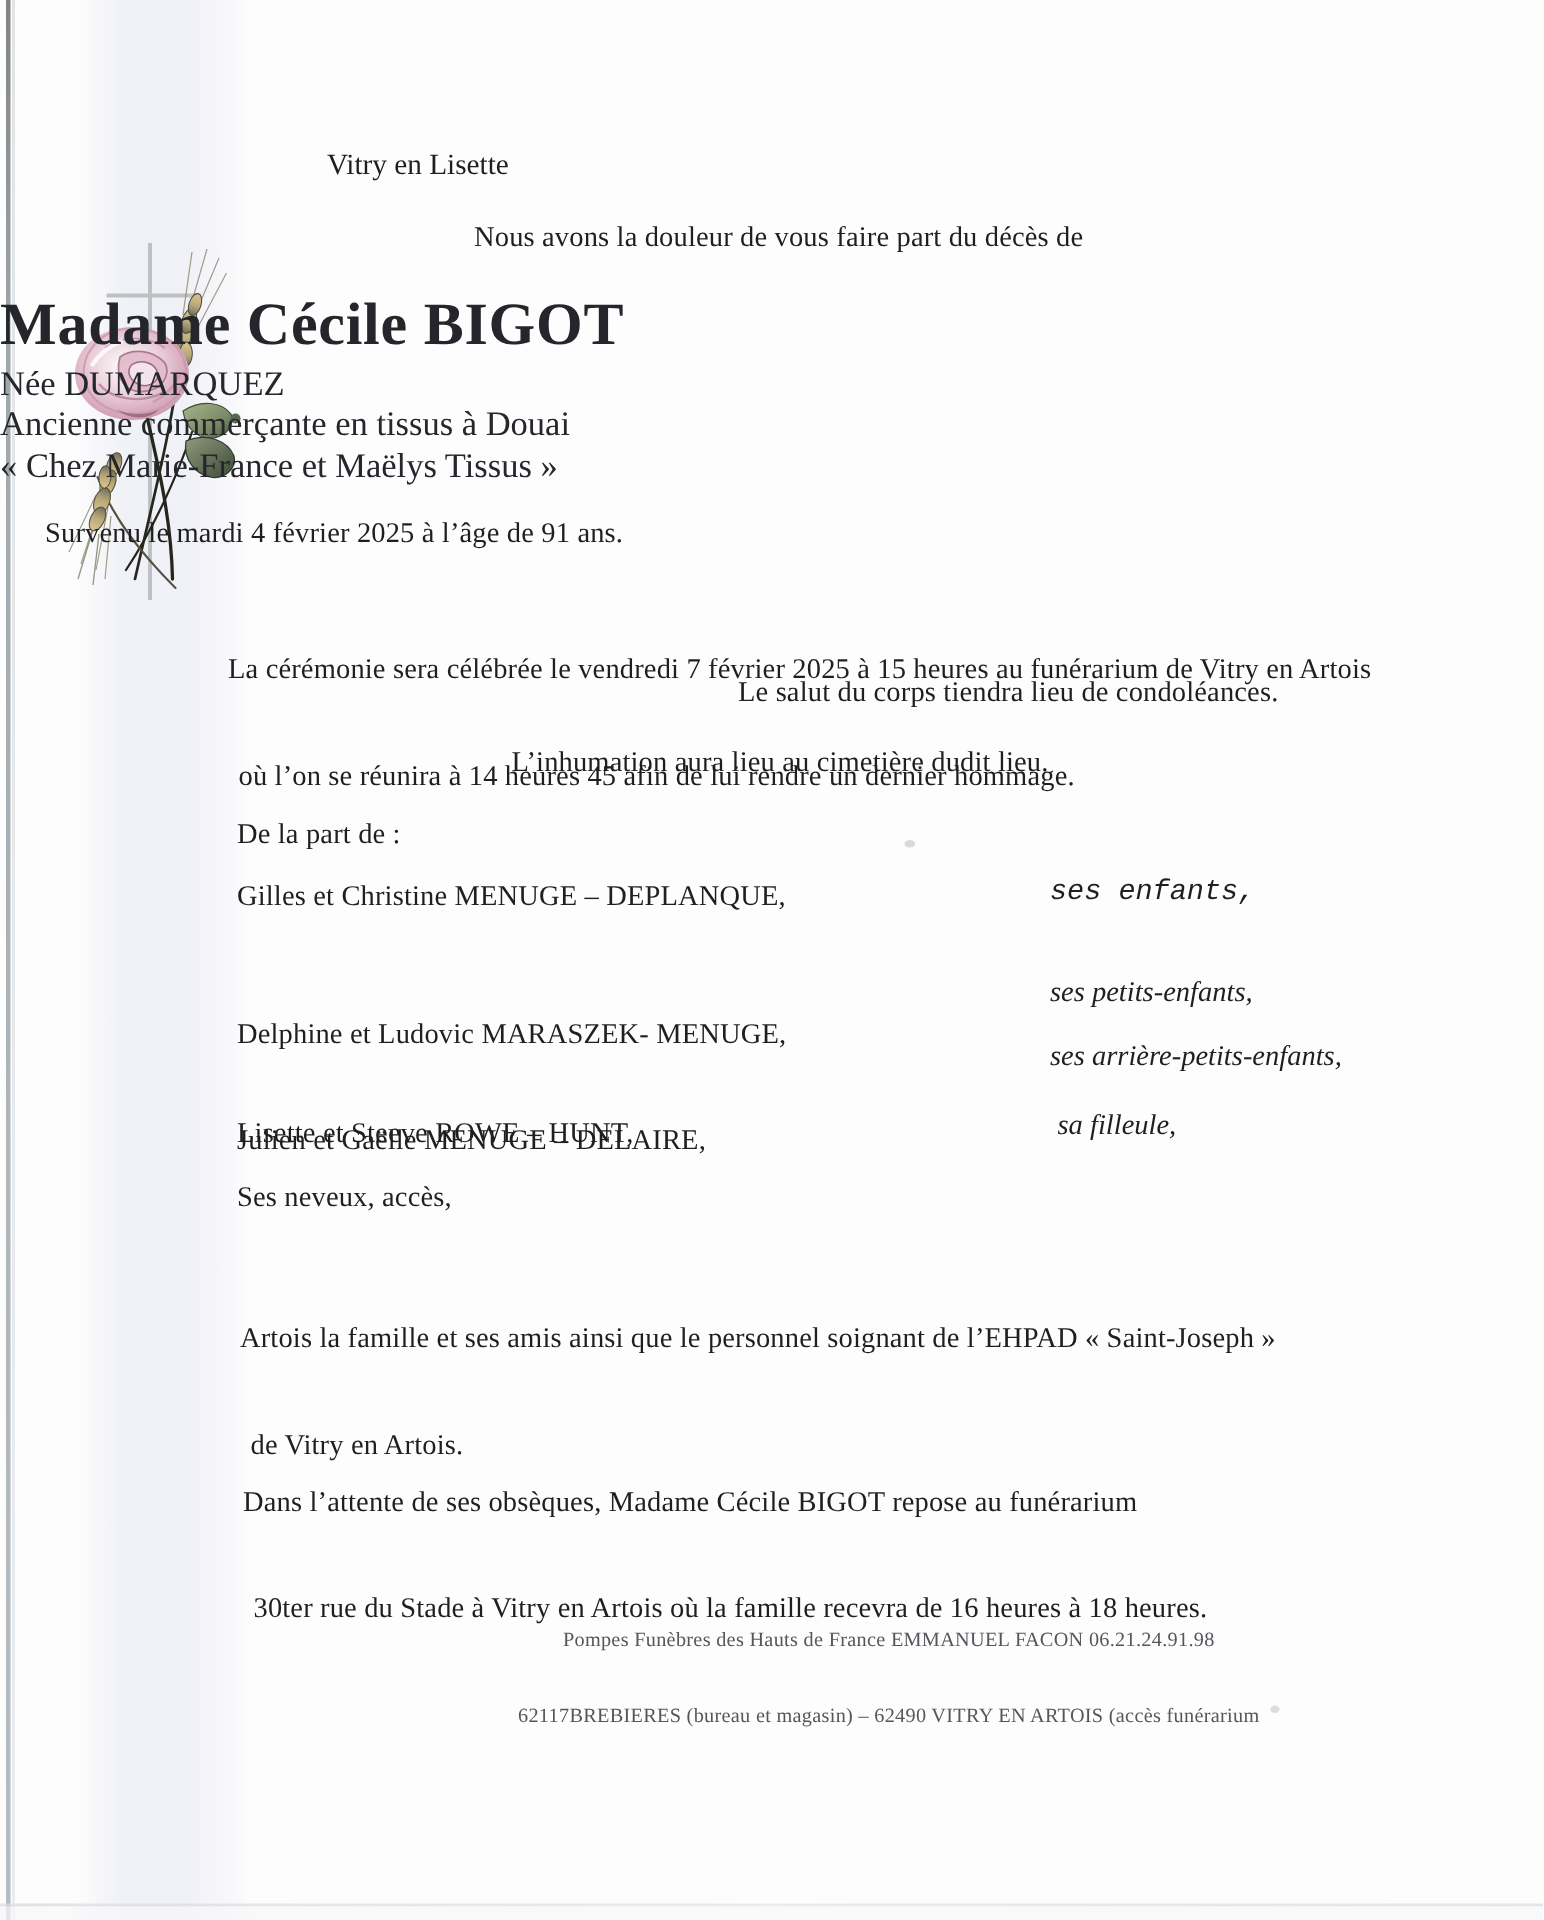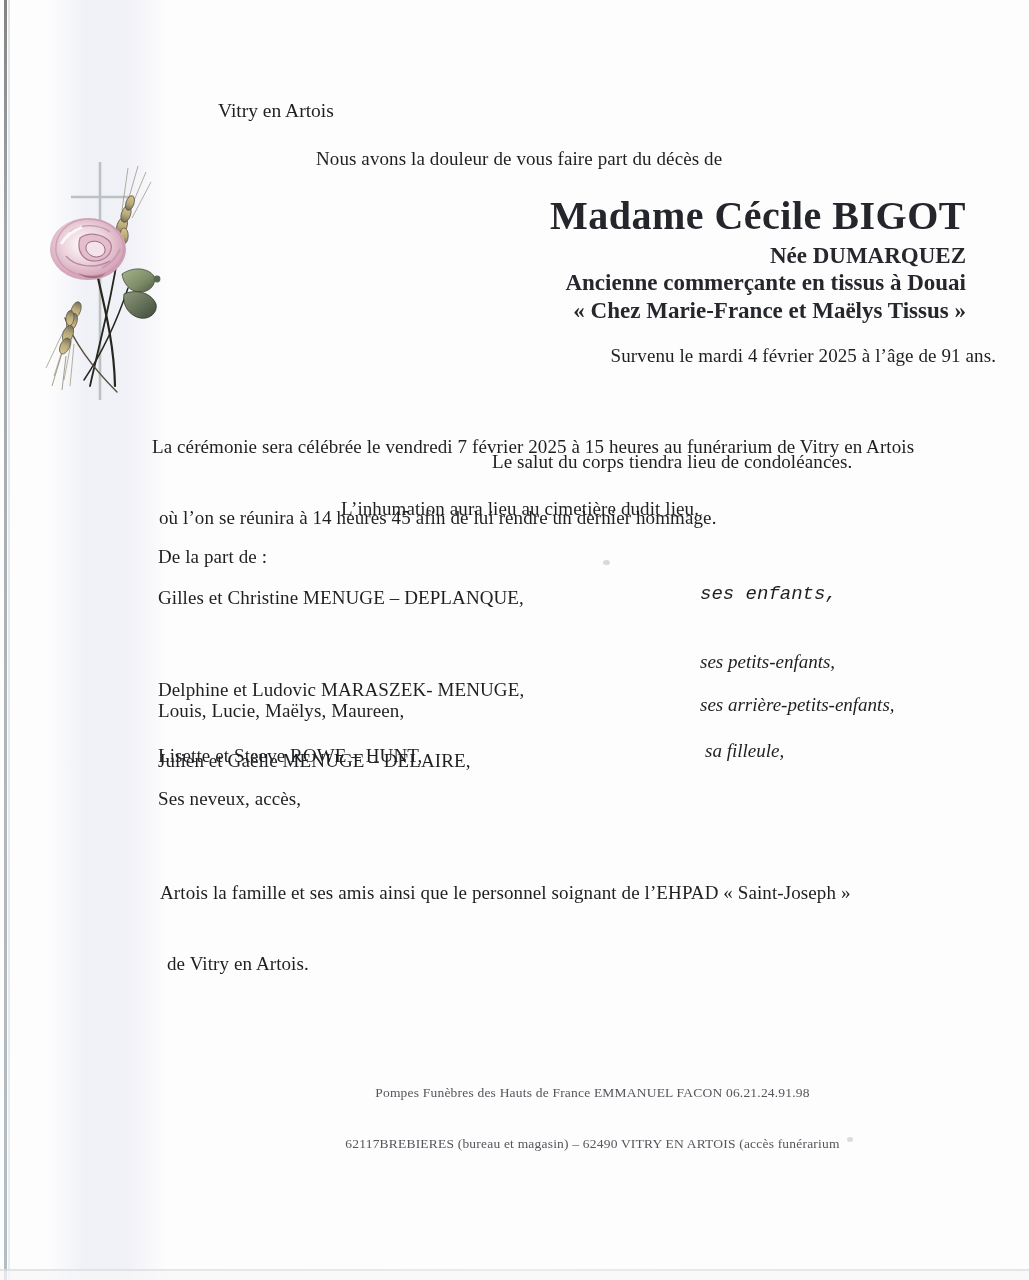--- a/index.html
+++ b/index.html
@@ -48,30 +48,30 @@
     position: absolute;
     left: 0; top: 1271px;
     width: 1029px; height: 9px;
     background: #f6f7f8;
     opacity: .7;
   }
   .speck { position: absolute; border-radius: 50%; }
 
   
   .abs { position: absolute; white-space: pre; }
-  .centered { left: 0; width: 966px; text-align: right; }
+  .centered { left: 0; width: 966px; text-align: left; }
   .body-text { font-size: 19px; line-height: 23.5px; letter-spacing: 0.1px; }
   .city { font-size: 19.5px; }
   .main-name {
     font-size: 40px;
     font-weight: bold;
     color: #24262b;
     letter-spacing: 0.5px;
   }
-  .sub-name { font-size: 23px; font-weight: bold; color: #25272c; }
+  .sub-name { font-size: 23px; font-weight: normal; color: #25272c; }
   .relation { font-size: 19px; font-style: italic; }
   .footer-text {
     font-size: 13.5px;
     line-height: 17px;
     color: #55565c;
     letter-spacing: 0.2px;
   }
   .indent2 { padding-left: 7px; }
 </style>
 </head>
@@ -172,21 +172,21 @@
       <path d="M52,84 C62,76 80,75 92,84" fill="none" stroke="#bd89a0" stroke-width="1.3" opacity="0.8"></path>
       <path d="M48,108 C56,118 76,122 92,113" fill="none" stroke="#b27e96" stroke-width="1.5" opacity="0.8"></path>
       <path d="M62,90 C70,84 84,85 92,94 C96,102 90,112 78,113 C66,114 58,104 62,90 Z" fill="#e3bccb" stroke="#a9768d" stroke-width="1.2" opacity="0.95"></path>
       <path d="M70,95 C76,91 86,94 87,101 C88,107 80,111 74,108 C68,105 66,99 70,95 Z" fill="#f4e3ea" stroke="#9c6a81" stroke-width="1"></path>
       <path d="M43,96 C48,88 56,82 64,79" fill="none" stroke="#ffffff" stroke-width="3" opacity="0.8"></path>
       <path d="M84,120 C92,116 99,109 102,101" fill="none" stroke="#c08ea4" stroke-width="2" opacity="0.6"></path>
       <path d="M60,125 C68,129 80,129 88,125 C82,132 68,132 60,125 Z" fill="#8e5f74" opacity="0.75"></path>
     </g>
   </svg>
 
-  <div class="abs city" style="left:218px; top:100px;">Vitry en Artois</div>
+  <div class="abs city" style="left:218px; top:100px;">Vitry en Lisette</div>
 
   <div class="abs body-text" style="left:316px; top:147px;">Nous avons la douleur de vous faire part du décès de</div>
 
   <div class="abs centered main-name" style="top:192px;">Madame Cécile BIGOT</div>
 
   <div class="abs centered sub-name" style="top:243px;">Née DUMARQUEZ</div>
 
   <div class="abs centered sub-name" style="top:270px;">Ancienne commerçante en tissus à Douai</div>
 
   <div class="abs centered sub-name" style="top:298px;">« Chez Marie-France et Maëlys Tissus »</div>
@@ -206,32 +206,35 @@
 
   <div class="abs body-text" style="left:158px; top:586px;">Gilles et Christine MENUGE – DEPLANQUE,</div>
   <div class="abs relation" style="left:700px; top:583px;font-family:Liberation Mono, monospace;">ses enfants,</div>
 
   <div class="abs body-text" style="left:158px; top:631px;">
     <div>Delphine et Ludovic MARASZEK- MENUGE,</div>
     <div>Julien et Gaëlle MENUGE – DELAIRE,</div>
   </div>
   <div class="abs relation" style="left:700px; top:651px;">ses petits-enfants,</div>
 
-  <div class="abs body-text" style="left:158px; top:699px;">Louis, Lucie, Maëlys, Maureen,</div>
   <div class="abs relation" style="left:700px; top:694px;">ses arrière-petits-enfants,</div>
 
   <div class="abs body-text" style="left:158px; top:744px;">Lisette et Steeve ROWE – HUNT,</div>
   <div class="abs relation" style="left:705px; top:740px;">sa filleule,</div>
 
   <div class="abs body-text" style="left:158px; top:787px;">Ses neveux, accès,</div>
 
   <div class="abs body-text" style="left:160px; top:834px;">
     <div>Artois la famille et ses amis ainsi que le personnel soignant de l’EHPAD « Saint-Joseph »</div>
     <div class="indent2">de Vitry en Artois.</div>
   </div>
 
+  <div class="abs body-text" style="left:162px; top:943px;">
+    <div>Dans l’attente de ses obsèques, Madame Cécile BIGOT repose au funérarium</div>
+    <div class="indent2">30ter rue du Stade à Vitry en Artois où la famille recevra de 16 heures à 18 heures.</div>
+  </div>
 
   <div class="abs footer-text" style="left:170px; top:1050px; width:845px; text-align:center; white-space:pre;">
     <div>Pompes Funèbres des Hauts de France EMMANUEL FACON 06.21.24.91.98</div>
     <div>62117BREBIERES (bureau et magasin) – 62490 VITRY EN ARTOIS (accès funérarium</div>
   </div>
 
 </div>
 
 </body></html>

